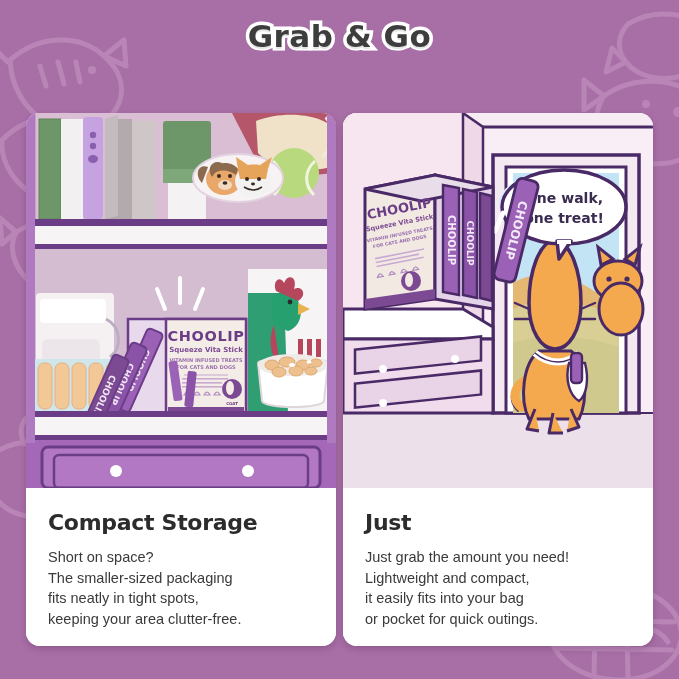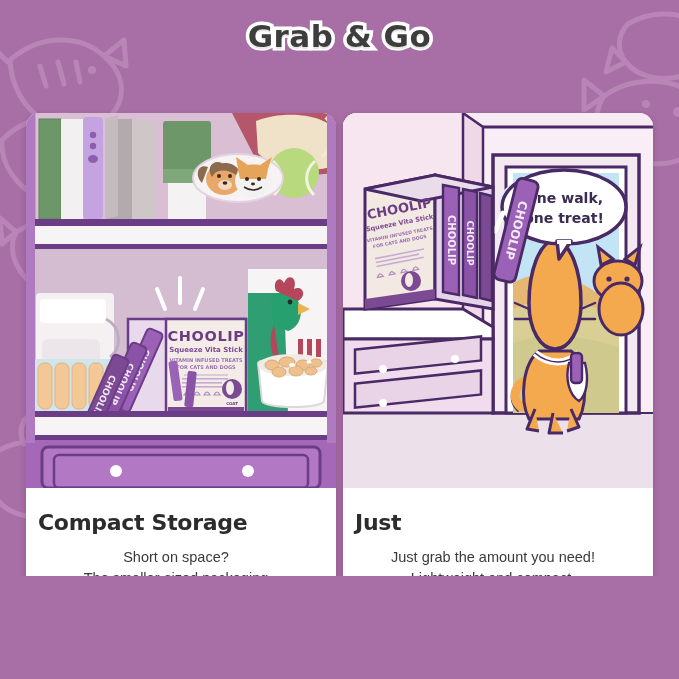--- a/index.html
+++ b/index.html
@@ -3,21 +3,21 @@
 <meta charset="utf-8">
 <style>
   html,body{margin:0;padding:0;}
   body{
     width:679px;height:679px;
     font-family:"Liberation Sans", sans-serif;
     background:#a86ea6;
     overflow:hidden;
     position:relative;
   }
-  .stage{position:absolute;inset:0;width:679px;height:576px;overflow:hidden;}
+  .stage{position:absolute;inset:0;width:679px;height:679px;overflow:hidden;}
 
   
   .bgdeco{position:absolute;inset:0;pointer-events:none;}
 
   
   .headline{
     position:absolute;left:0;right:0;top:18px;
     text-align:center;z-index:6;
   }
   .headline .ln{
@@ -40,32 +40,31 @@
     border-radius:14px;
     overflow:hidden;
     box-shadow:0 3px 7px rgba(60,25,60,.22);
   }
   .card-left{left:26px;top:113px;width:310px;height:533px;}
   .card-right{left:343px;top:113px;width:310px;height:533px;}
 
   .scene{position:absolute;left:0;top:0;width:310px;height:375px;overflow:hidden;}
   .caption{
     position:absolute;left:0;top:375px;width:310px;height:158px;
-    background:#fff;box-sizing:border-box;padding:22px 22px 0 12px;
+    background:#fff;box-sizing:border-box;padding:22px 22px 0 22px;
   }
   .cap-title{
     font-family:"DejaVu Sans", sans-serif;
     font-weight:bold;font-size:22px;color:#2c2c2c;
     margin:0 0 12px 0;letter-spacing:-.3px;
   }
   .cap-body{
     font-size:14.5px;line-height:20.5px;color:#3a3a3a;
     font-family:"Liberation Sans", sans-serif;
     white-space:pre-line;
-    text-align:center;
   }
   svg{display:block;}
 </style>
 </head>
 <body>
 
 <div class="stage">
 
   <svg class="bgdeco" width="679" height="679" viewBox="0 0 679 679">
     <g fill="none" stroke="#b987b7" stroke-width="5" stroke-linecap="round" stroke-linejoin="round" opacity="0.95">

